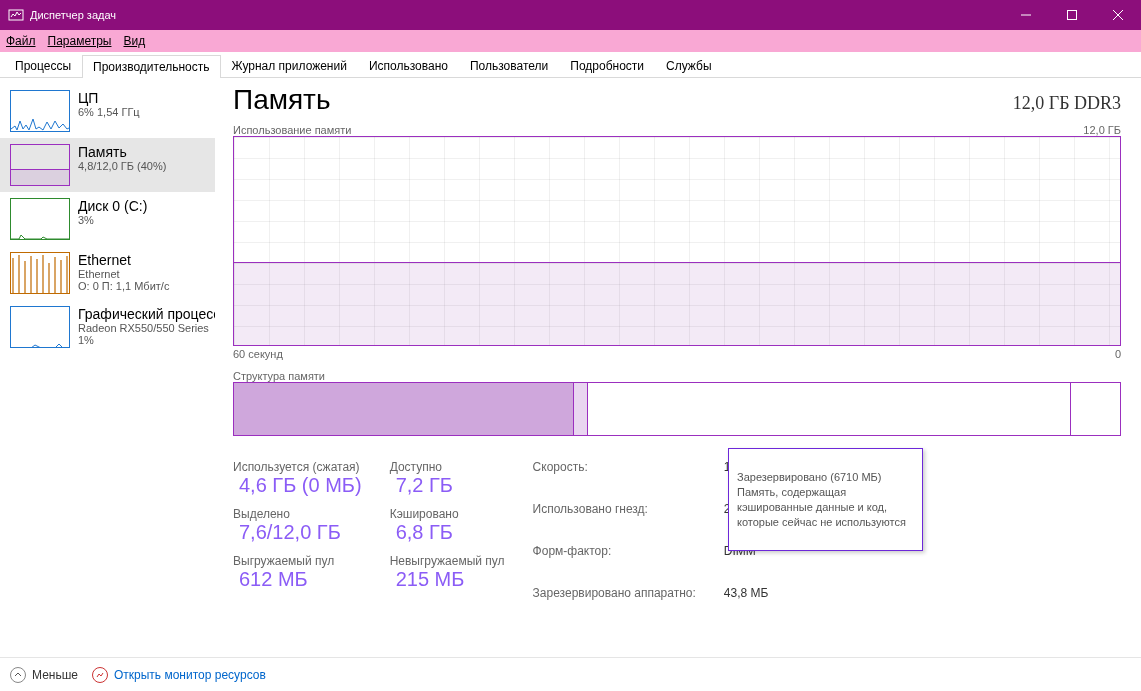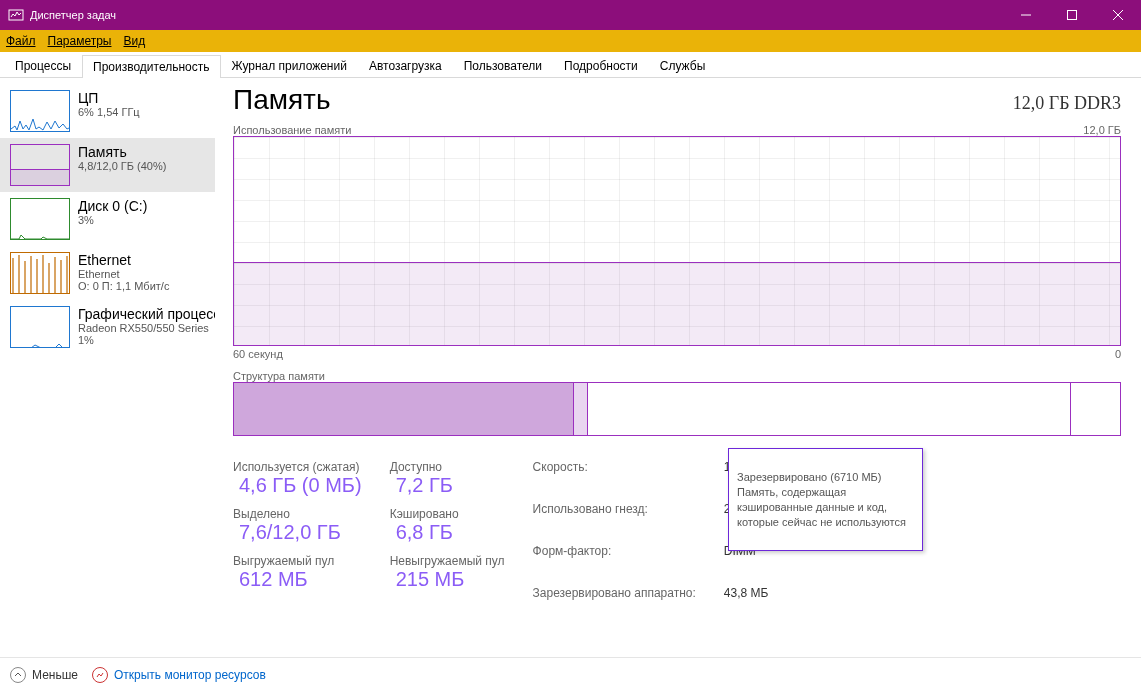--- a/index.html
+++ b/index.html
@@ -5,21 +5,21 @@
   * { box-sizing: border-box; margin: 0; padding: 0; font-family: "Segoe UI", Tahoma, sans-serif; }
   body { width: 1141px; height: 691px; background: #fff; overflow: hidden; display: flex; flex-direction: column; }
 
   .titlebar { height: 30px; background: #8c0e7b; color: #fff; display: flex; align-items: center; }
   .titlebar .icon { width: 16px; height: 16px; margin: 0 6px 0 8px; }
   .titlebar .title { font-size: 11px; flex: 0 0 auto; }
   .titlebar .spacer { flex: 1; }
   .titlebar .winbtn { width: 46px; height: 30px; display: flex; align-items: center; justify-content: center; }
   .titlebar .winbtn svg { stroke: #fff; fill: none; }
 
-  .menubar { height: 22px; background: #eab308; display: flex; align-items: center; padding-left: 6px; font-size: 12px; }
+  .menubar { height: 22px; background: #f9a8d4; display: flex; align-items: center; padding-left: 6px; font-size: 12px; }
   .menubar span { margin-right: 12px; cursor: default; }
   .menubar span u { text-decoration: underline; }
 
   .tabs { height: 26px; border-bottom: 1px solid #d9d9d9; display: flex; align-items: flex-end; padding-left: 4px; font-size: 12px; }
   .tab { padding: 4px 10px 4px 10px; border: 1px solid transparent; border-bottom: none; cursor: default; }
   .tab.active { border-color: #d9d9d9; background: #fff; position: relative; top: 1px; }
 
   .body { flex: 1; display: flex; overflow: hidden; }
 
   .sidebar { width: 215px; padding-top: 6px; overflow: hidden; }
@@ -99,21 +99,21 @@
 <div class="menubar">
   <span><u>Файл</u></span>
   <span><u>Параметры</u></span>
   <span><u>Вид</u></span>
 </div>
 
 <div class="tabs">
   <div class="tab">Процессы</div>
   <div class="tab active">Производительность</div>
   <div class="tab">Журнал приложений</div>
-  <div class="tab">Автозагрузка</div>
+  <div class="tab">Использовано</div>
   <div class="tab">Пользователи</div>
   <div class="tab">Подробности</div>
   <div class="tab">Службы</div>
 </div>
 
 <div class="body">
 
   <div class="sidebar">
     <div class="sb-item">
       <div class="sb-thumb" style="border-color:#1f77d0">

